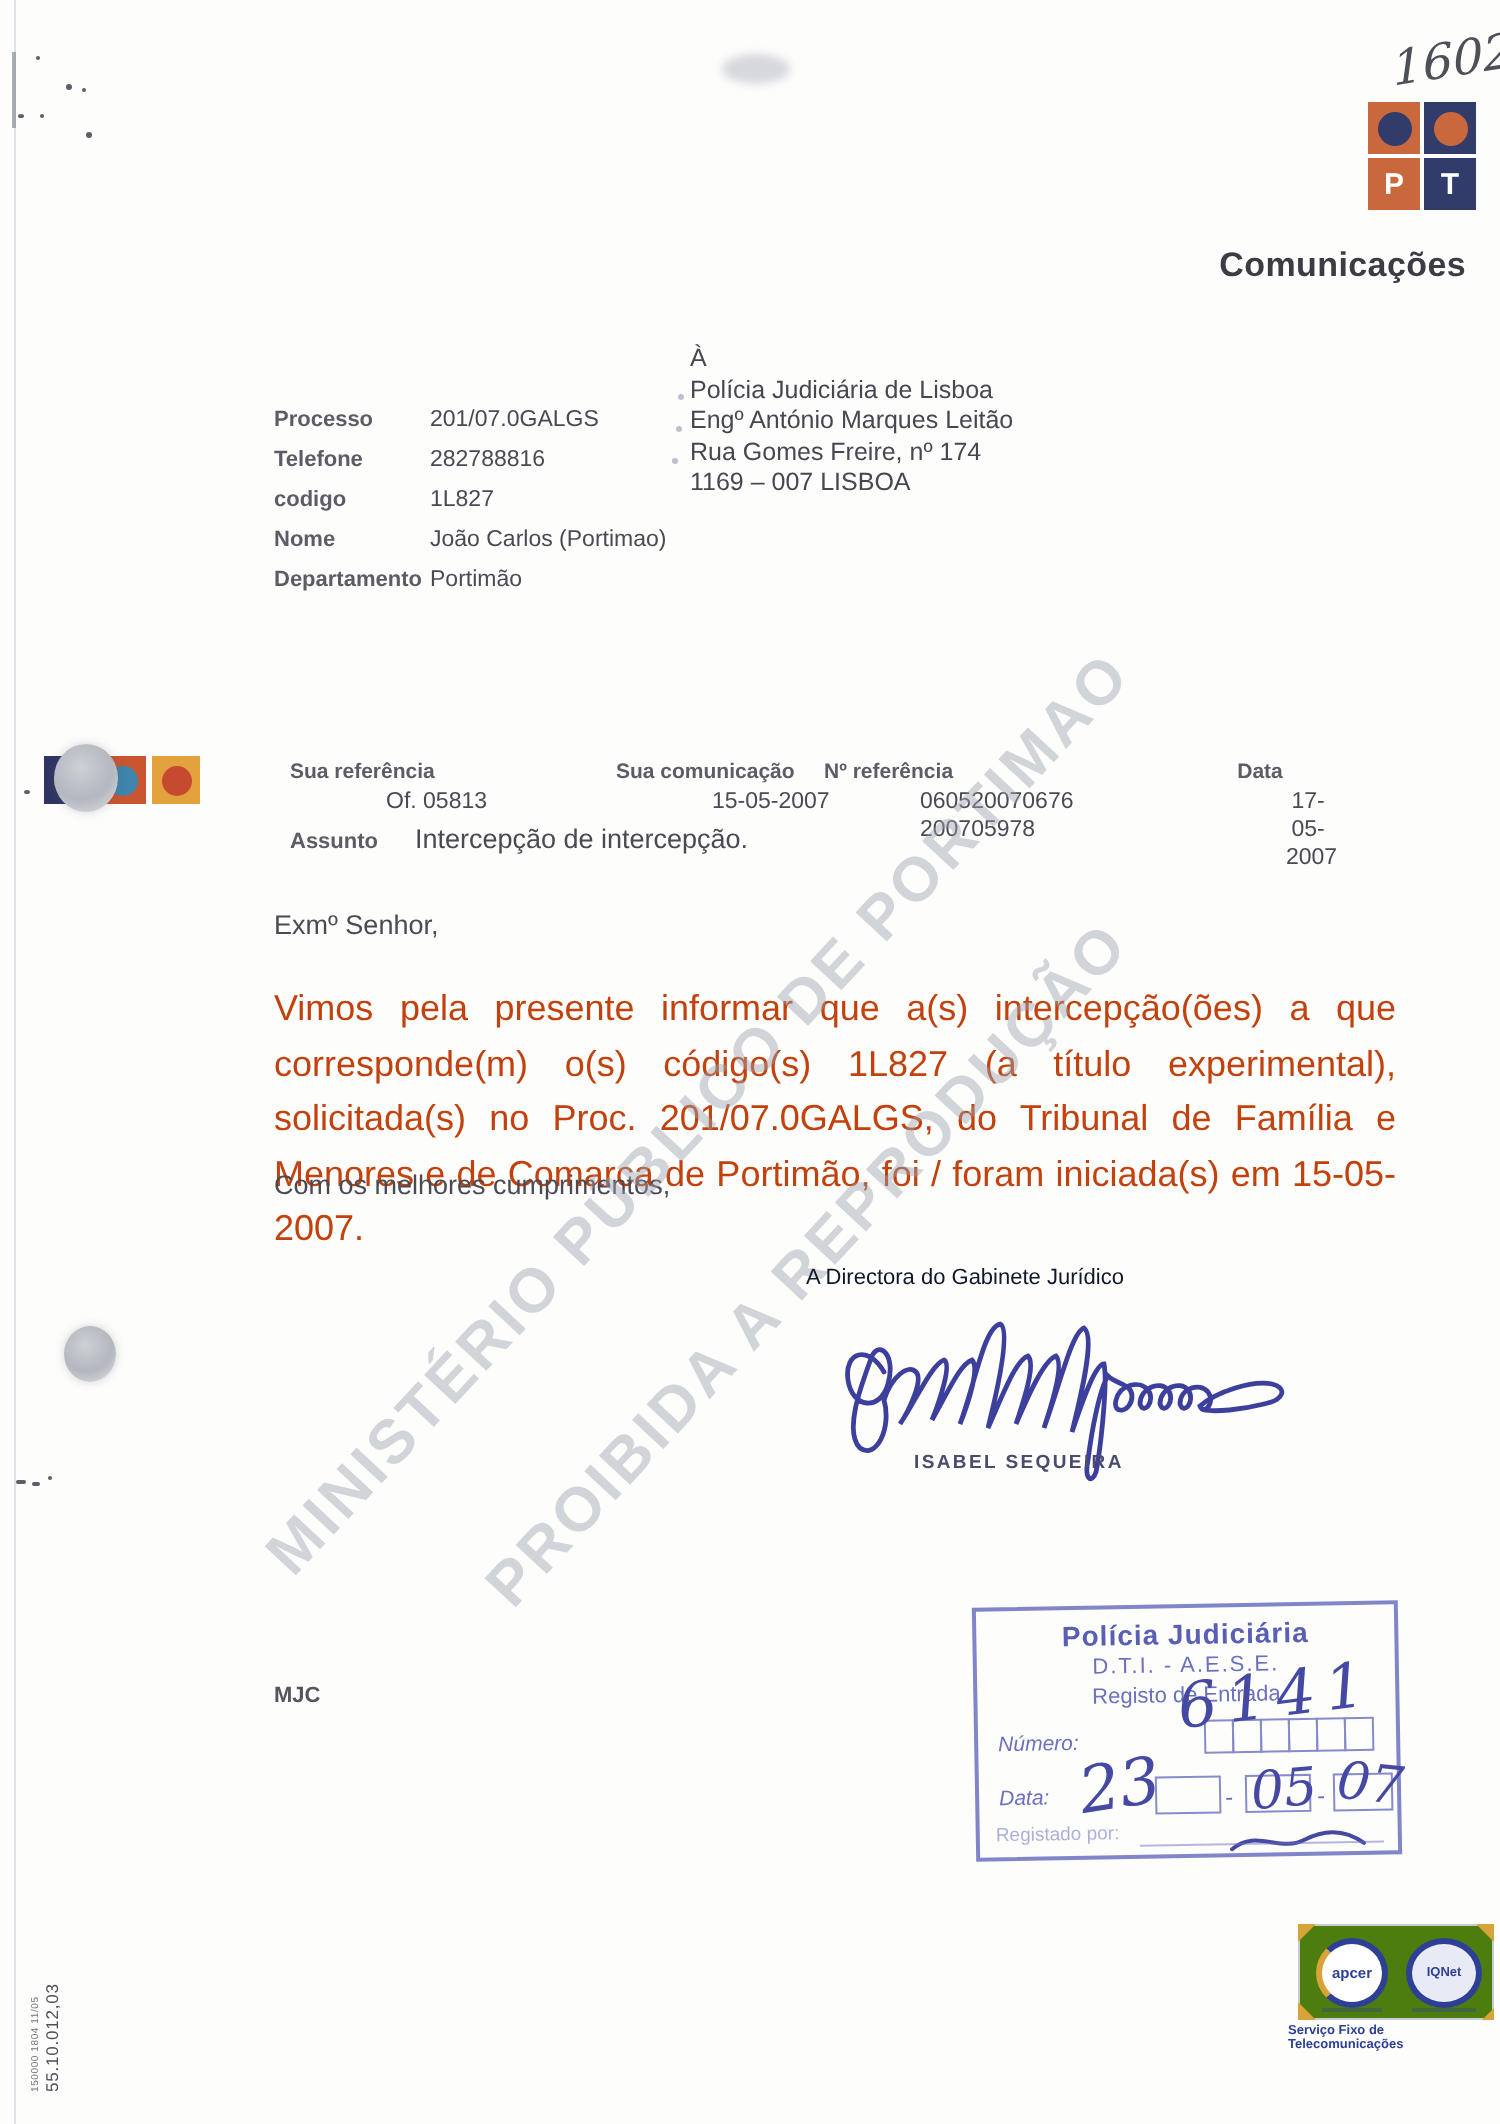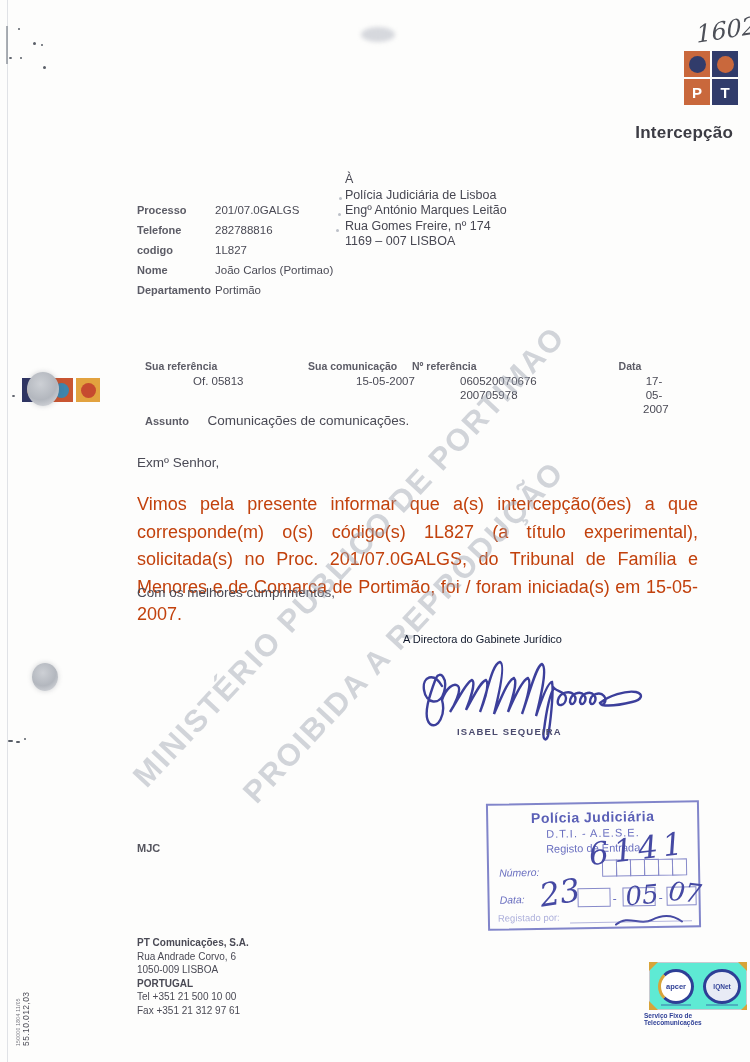--- a/index.html
+++ b/index.html
@@ -41,21 +41,21 @@
   .f-row { display:flex; margin-bottom:8px; }
   .f-label { width:78px; font-weight:bold; color:#5c5c66; }
   .f-value { font-size:11.5px; color:#4a4a55; }
 
   
   #recipient { position:absolute; left:345px; top:172px; font-size:12.5px; line-height:15.5px; color:#474752; }
   .addr-speck { position:absolute; width:3px; height:3px; background:#9aa0ac; border-radius:50%; opacity:.65; }
 
   
   .ref-col { position:absolute; top:360px; }
-  .ref-label { font-size:10.5px; font-weight:bold; color:#5c5c66; }
+  .ref-label { font-size:10.5px; font-weight:bold; color:#5c5c66;margin-top:20px; }
   .ref-value { font-size:11.5px; color:#4a4a55; margin-top:2px; line-height:14px;margin-left:48px; }
   #ref-1 { left:145px; } #ref-2 { left:308px; } #ref-3 { left:412px; }
   #ref-4 { left:595px; width:70px; text-align:center; }
 
   
   #assunto { position:absolute; left:145px; top:411px; }
   #assunto .f-label { display:inline-block; width:auto; margin-right:14px; font-size:11px; }
   #assunto .a-value { font-size:13.5px; color:#4a4a55; }
 
   
@@ -106,21 +106,21 @@
   #reg-label { position:absolute; left:8px; top:107px; font-size:9.5px; opacity:.55; }
   #reg-line { position:absolute; left:80px; top:118px; width:122px; border-top:1px solid rgba(107,112,192,.5); }
 
   
   #footer-block { position:absolute; left:137px; top:936px; font-size:10px; line-height:13.5px; color:#4a4a55; }
   #footer-block .b { font-weight:bold; }
   #legal { position:absolute; left:125px; top:1039px; font-size:7.8px; color:#55555d; }
 
   
   #cert-box { position:absolute; left:649px; top:962px; width:98px; height:48px;
-    background:#5eead4; border:1px solid #c8cad0; }
+    background:#4d7c0f; border:1px solid #c8cad0; }
   .tri { position:absolute; width:0; height:0; }
   #tri-tl { left:-1px; top:-1px; border-top:9px solid #d8a439; border-right:9px solid transparent; }
   #tri-tr { right:-1px; top:-1px; border-top:9px solid #d8a439; border-left:9px solid transparent; }
   #tri-bl { left:-1px; bottom:-1px; border-bottom:9px solid #d8a439; border-right:9px solid transparent; }
   #tri-br { right:-1px; bottom:-1px; border-bottom:6px solid #d8a439; border-left:6px solid transparent; }
   .cert-circle { position:absolute; top:6px; border-radius:50%; display:flex; align-items:center;
     justify-content:center; background:#fff; }
   #cert-apcer { left:8px; width:36px; height:35px; border:3px solid #2e3f96; border-left-color:#d8a439; }
   #cert-apcer span { font-size:7.5px; font-weight:bold; color:#2e3f96; }
   #cert-iqnet { left:53px; width:38px; height:35px; border:3px solid #2e3f96; background:#e8ebf5; }
@@ -166,21 +166,21 @@
         <div class="lg-dot lg-orange" style="background:#c9683c;"></div>
       </div>
     <div class="lg-sq lg-orange">
         <span class="lg-letter">P</span>
       </div>
     <div class="lg-sq lg-navy">
         <span class="lg-letter">T</span>
       </div>
   </div>
 
-  <div id="doc-title">Intercepção</div>
+  <div id="doc-title">Comunicações</div>
 
   <div class="mini-sq" style="left:22px;top:378px;background:#2f3563;">
       <div class="mini-dot" style="background:#c9683c;"></div>
     </div>
   <div class="mini-sq" style="left:49px;top:378px;background:#c95531;">
       <div class="mini-dot" style="background:#3f85ad;"></div>
     </div>
   <div class="mini-sq" style="left:76px;top:378px;background:#e2a23e;">
       <div class="mini-dot" style="background:#c64a2f;"></div>
     </div>
@@ -233,21 +233,21 @@
       <div>200705978</div>
     </div>
   </div>
   <div class="ref-col" id="ref-4">
     <div class="ref-label">Data</div>
     <div class="ref-value">17-05-2007</div>
   </div>
 
   <div id="assunto">
     <span class="f-label">Assunto</span>
-    <span class="a-value">Comunicações de comunicações.</span>
+    <span class="a-value">Intercepção de intercepção.</span>
   </div>
 
   <div id="salutation">Exmº  Senhor,</div>
   <div id="paragraph">Vimos pela presente informar que a(s) intercepção(ões) a que corresponde(m) o(s) código(s) 1L827 (a título experimental), solicitada(s) no Proc. 201/07.0GALGS, do Tribunal de Família e Menores e de Comarca de Portimão, foi / foram iniciada(s) em 15-05-2007.</div>
   <div id="closing">Com os melhores cumprimentos,</div>
 
   <div class="wm" id="wm1">MINISTÉRIO PÚBLICO DE PORTIMAO</div>
   <div class="wm" id="wm2">PROIBIDA A REPRODUÇÃO</div>
 
   <div id="sig-title">A Directora do Gabinete Jurídico</div>
@@ -294,28 +294,20 @@
     <div class="hw" id="hw-d">23</div>
     <div class="hw" id="hw-m">05</div>
     <div class="hw" id="hw-y">07</div>
     <svg id="squiggle" width="72" height="16" viewBox="0 0 72 16">
       <path d="M2,11 C14,1 26,13 38,7 C50,1 60,3 68,9" fill="none" stroke="#4549a3" stroke-width="2" stroke-linecap="round"></path>
     </svg>
     <div id="reg-label">Registado por:</div>
     <div id="reg-line"></div>
   </div>
 
-  <div id="footer-block">
-    <div class="b">PT Comunicações, S.A.</div>
-    <div>Rua Andrade Corvo, 6</div>
-    <div>1050-009 LISBOA</div>
-    <div class="b">PORTUGAL</div>
-    <div>Tel  +351 21 500 10 00</div>
-    <div>Fax +351 21 312 97 61</div>
-  </div>
 
   <div id="cert-box">
     <div class="tri" id="tri-tl"></div>
     <div class="tri" id="tri-tr"></div>
     <div class="tri" id="tri-bl"></div>
     <div class="tri" id="tri-br"></div>
     <div class="cert-circle" id="cert-apcer">
       <span>apcer</span>
     </div>
     <div class="cert-circle" id="cert-iqnet">

